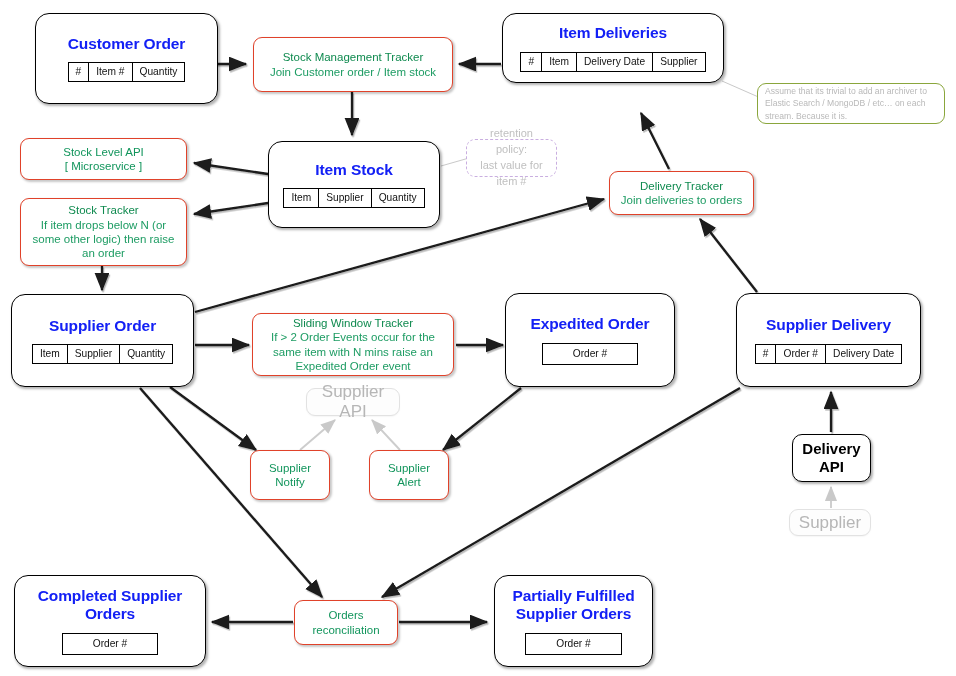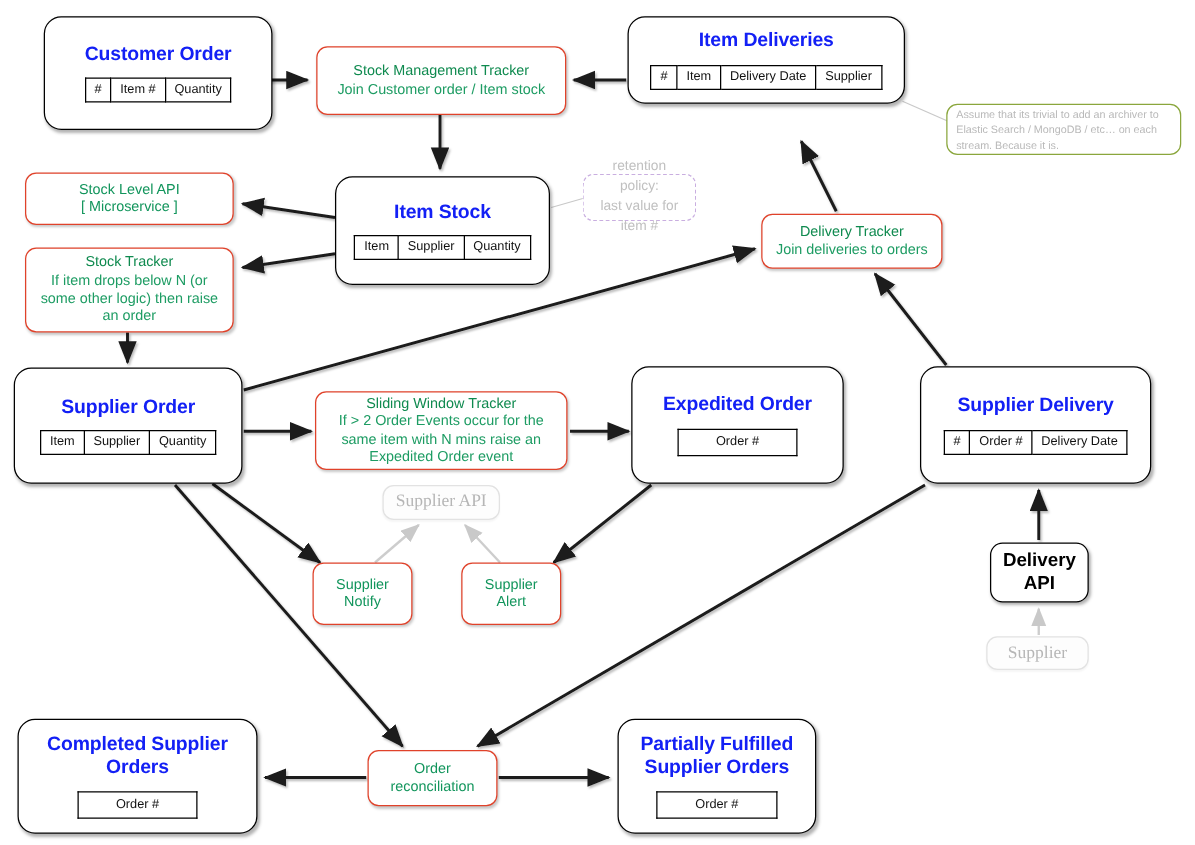--- a/index.html
+++ b/index.html
@@ -65,23 +65,22 @@
     font-size:11.5px;
     line-height:1.25;
   }
   .proc.plain .psub{color:#12955c;}
   
   .ghost{
     border:1px solid #e2e2e2;
     border-radius:9px;
     background:#fdfdfd;
     color:#b6b6b6;
-    font-size:14px;
+    font-size:17px;
     box-shadow:0 1px 1.5px rgba(0,0,0,0.04);
-    font-family:Liberation Serif, serif;
   }
   
   .apibox{
     border:1.8px solid #000000;
     border-radius:10px;
     box-shadow:1.5px 2px 2.5px rgba(0,0,0,0.30);
     color:#000000;
     font-weight:bold;
     font-size:15px;
     line-height:1.2;
@@ -332,21 +331,21 @@
     <table class="fields single">
         <tbody>
           <tr>
       <td>Order #</td>
     </tr>
         </tbody>
       </table>
   </div>
 
   <div class="node proc plain" style="left:294px;top:600px;width:104px;height:45px;">
-    <div class="psub">Order</div>
+    <div class="psub">Orders</div>
     <div class="psub">reconciliation</div>
   </div>
 
   <div class="node entity" style="left:494px;top:575px;width:159px;height:92px;">
     <div class="title">Partially Fulfilled Supplier Orders</div>
     <table class="fields single">
         <tbody>
           <tr>
       <td>Order #</td>
     </tr>

